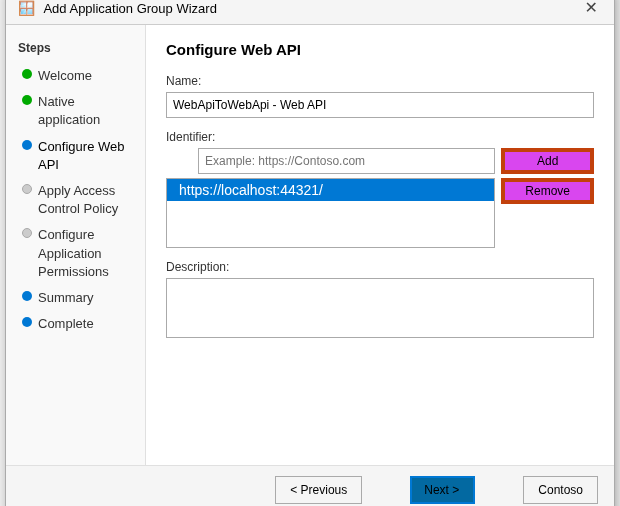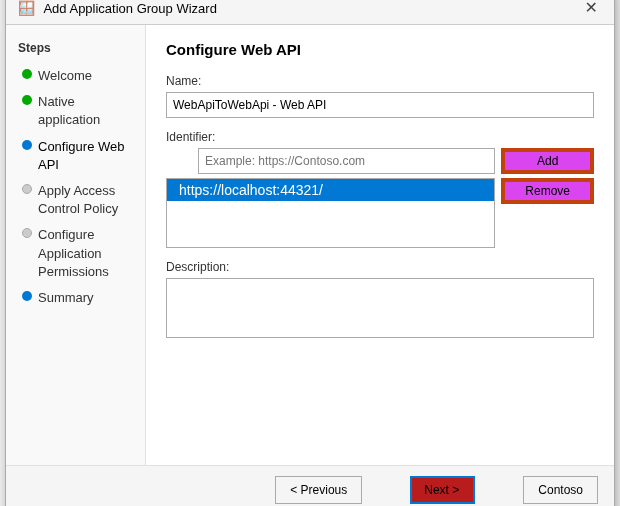--- a/index.html
+++ b/index.html
@@ -185,21 +185,21 @@
       height: 28px;
       padding: 0 14px;
       border: 1px solid #aaa;
       background: #f5f5f5;
       font-size: 12px;
       cursor: pointer;
       font-family: inherit;
       margin-left: 40px;
     }
     .btn-footer.active-btn {
-      background: #b91c1c;
+      background: #0369a1;
       border: 2px solid #0078d4;
       font-weight: 500;
       padding-left: 12px;
     }
     .add-btn-col {
       display: flex;
       flex-direction: column;
       gap: 4px;
     }
     .add-btn-col .btn {
@@ -241,20 +241,24 @@
         <span class="dot dot-gray"></span>
         <span>Apply Access Control Policy</span>
       </div>
       <div class="sidebar-item">
         <span class="dot dot-gray"></span>
         <span>Configure Application Permissions</span>
       </div>
       <div class="sidebar-item">
         <span class="dot dot-blue"></span>
         <span>Summary</span>
+      </div>
+      <div class="sidebar-item">
+        <span class="dot dot-blue"></span>
+        <span>Complete</span>
       </div>
     </div>
 
     <div class="main">
       <div class="page-title">Configure Web API</div>
 
       <div class="form-group">
         <label>Name:</label>
         <input type="text" class="text-input" value="WebApiToWebApi - Web API" style="">
       </div>

